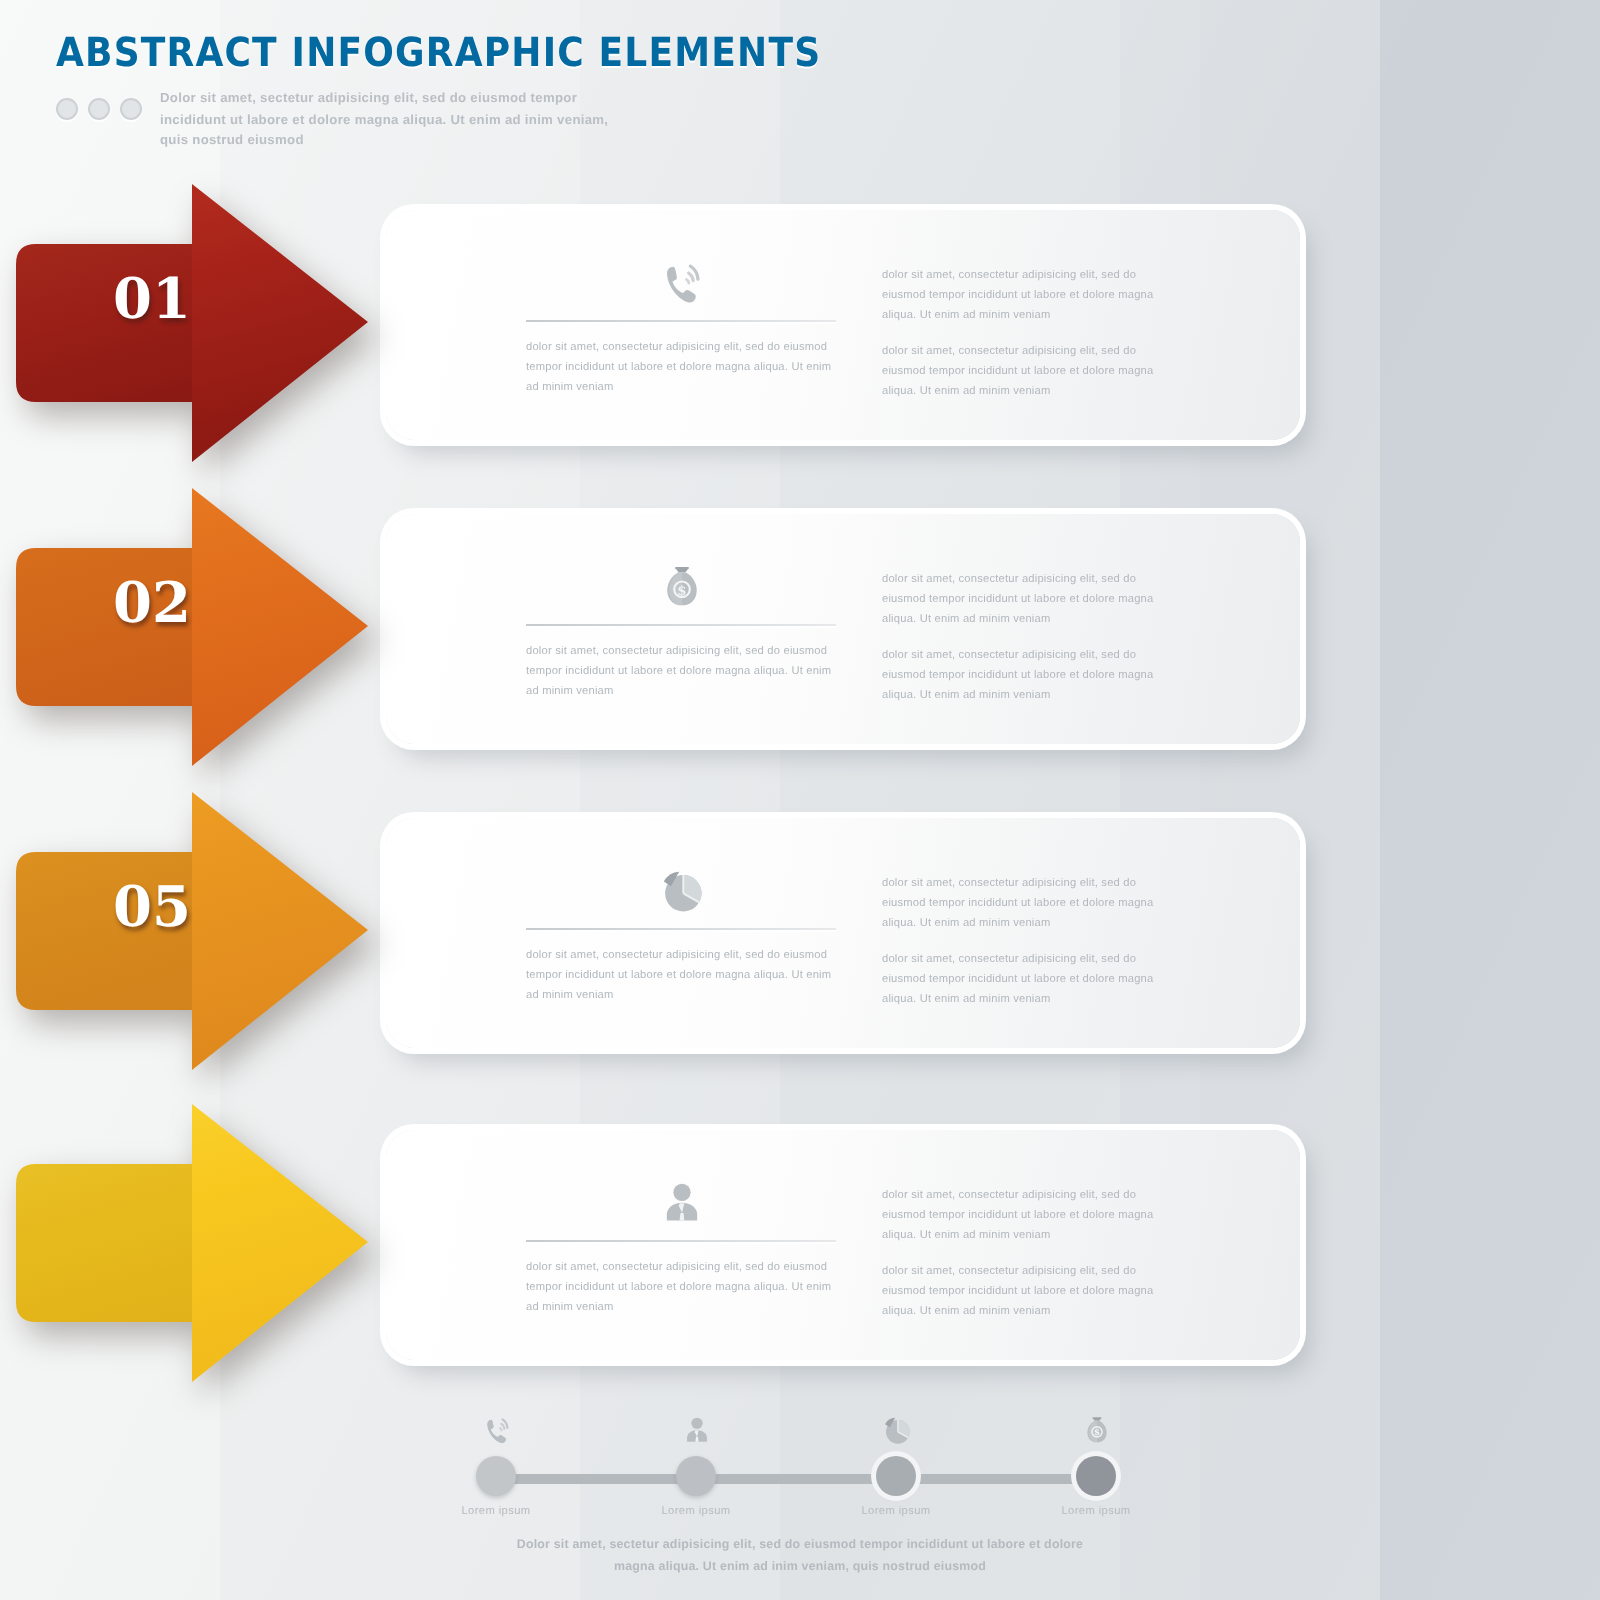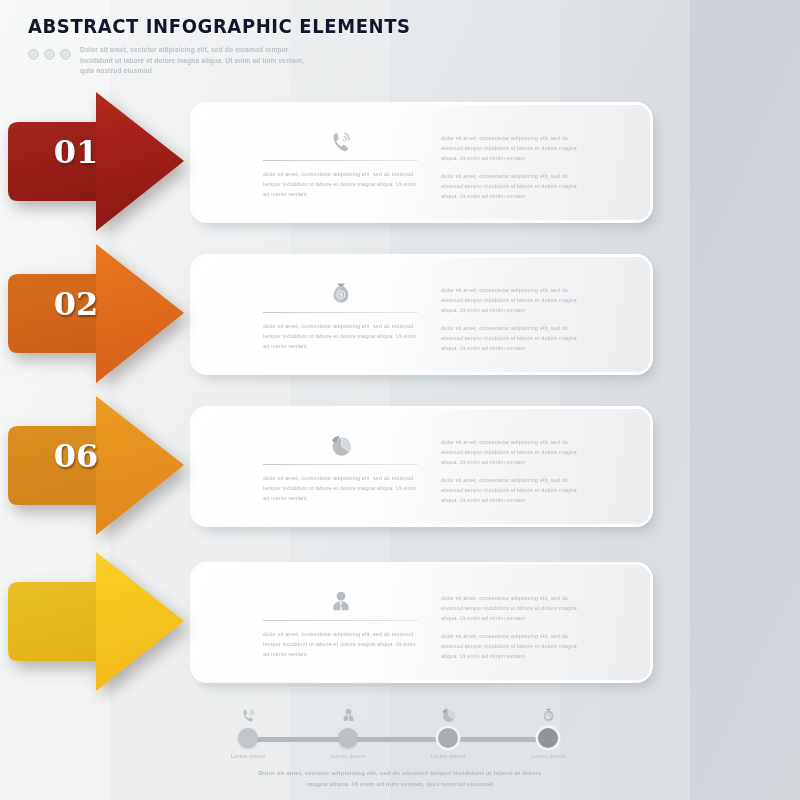--- a/index.html
+++ b/index.html
@@ -47,21 +47,21 @@
     position: absolute;
     left: 28px;
     top: 16px;
     z-index: 5;
   }
   .header-title {
     font-family: "DejaVu Sans Condensed", "Liberation Sans Narrow", "Liberation Sans", sans-serif;
     font-weight: bold;
     font-size: 20px;
     letter-spacing: 0.6px;
-    color: #0f172a;
+    color: #0369a1;
     text-transform: uppercase;
     text-shadow: 0 1px 0 #ffffff;
     white-space: nowrap;
     line-height: 1;
   }
   .header-row {
     display: flex;
     align-items: flex-start;
     margin-top: 9px;
     gap: 9px;
@@ -123,21 +123,21 @@
   .arrow-wrap svg { display: block; }
 
   .arrow-num {
     position: absolute;
     left: 16px;
     top: 48px;
     width: 104px;
     text-align: center;
     font-family: "DejaVu Serif", "Liberation Serif", serif;
     font-weight: bold;
-    font-size: 32px;
+    font-size: 28px;
     color: #ffffff;
     letter-spacing: 0px;
     text-shadow: 1px 2px 2px rgba(60,25,20,0.55);
     line-height: 1;
     z-index: 3;
   }
 
   
   .col-left {
     position: absolute;
@@ -348,21 +348,21 @@
           <defs>
             <linearGradient id="ag2" x1="0" y1="0" x2="0.35" y2="1">
               <stop offset="0%" stop-color="#f0a024"></stop>
               <stop offset="45%" stop-color="#e89520"></stop>
               <stop offset="100%" stop-color="#e08a1e"></stop>
             </linearGradient>
           </defs>
           <path d="M0 44 Q0 34 10 34 L88 34 L88 4 L176 73 L88 143 L88 113 L10 113 Q0 113 0 103 Z" fill="url(#ag2)"></path>
           <path d="M0 44 Q0 34 10 34 L88 34 L88 113 L10 113 Q0 113 0 103 Z" fill="#000" opacity="0.07"></path>
         </svg>
-        <div class="arrow-num">06</div>
+        <div class="arrow-num">05</div>
       </div>
 
       <div class="panel-content" style="position:absolute;left:193px;top:17px;width:457px;height:115px;">
         <div class="col-left">
           <div class="icon-box">
               <svg class="icon-svg" width="26" height="26" viewBox="0 0 24 24" aria-hidden="true">
                 <g>
       <path d="M12.6 4.2a8.4 8.4 0 1 1-8.4 8.4 8.4 8.4 0 0 1 8.4-8.4z" fill="#b9bec2"></path>
       <path d="M12.6 4.2v8.4l7.3 4.2A8.4 8.4 0 0 0 12.6 4.2z" fill="#d3d8db"></path>
       <path d="M11 2.4 7.2 9 3.8 6.9z" fill="#9ea4a9" opacity=".0"></path>

